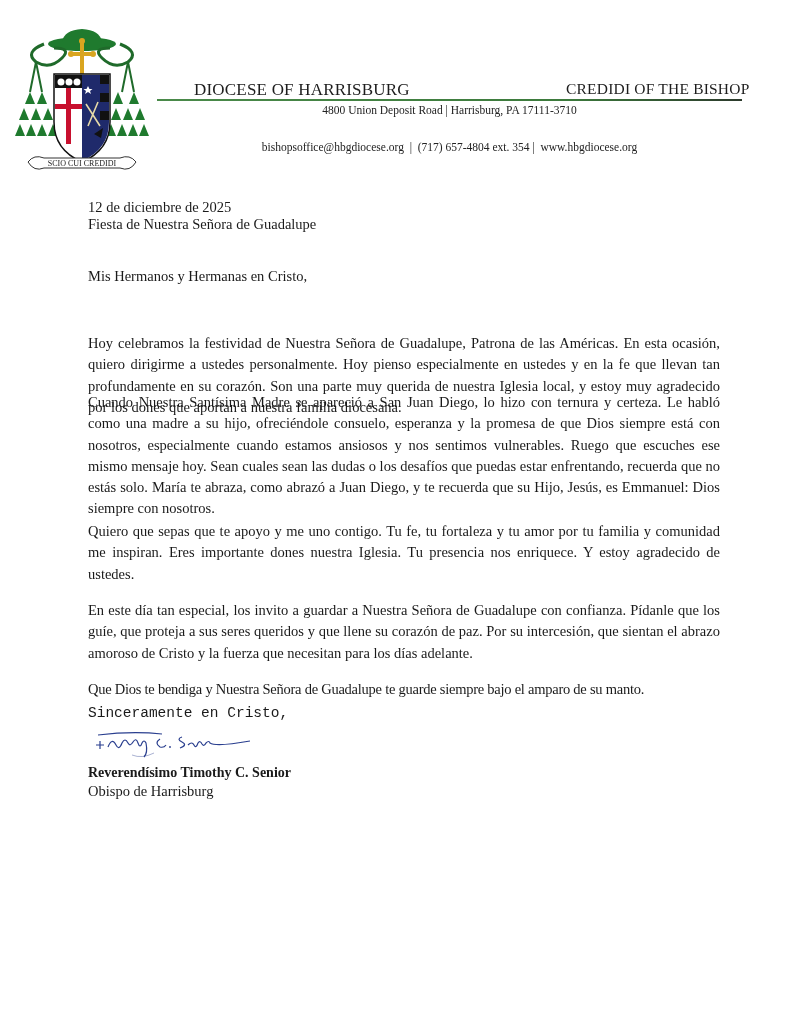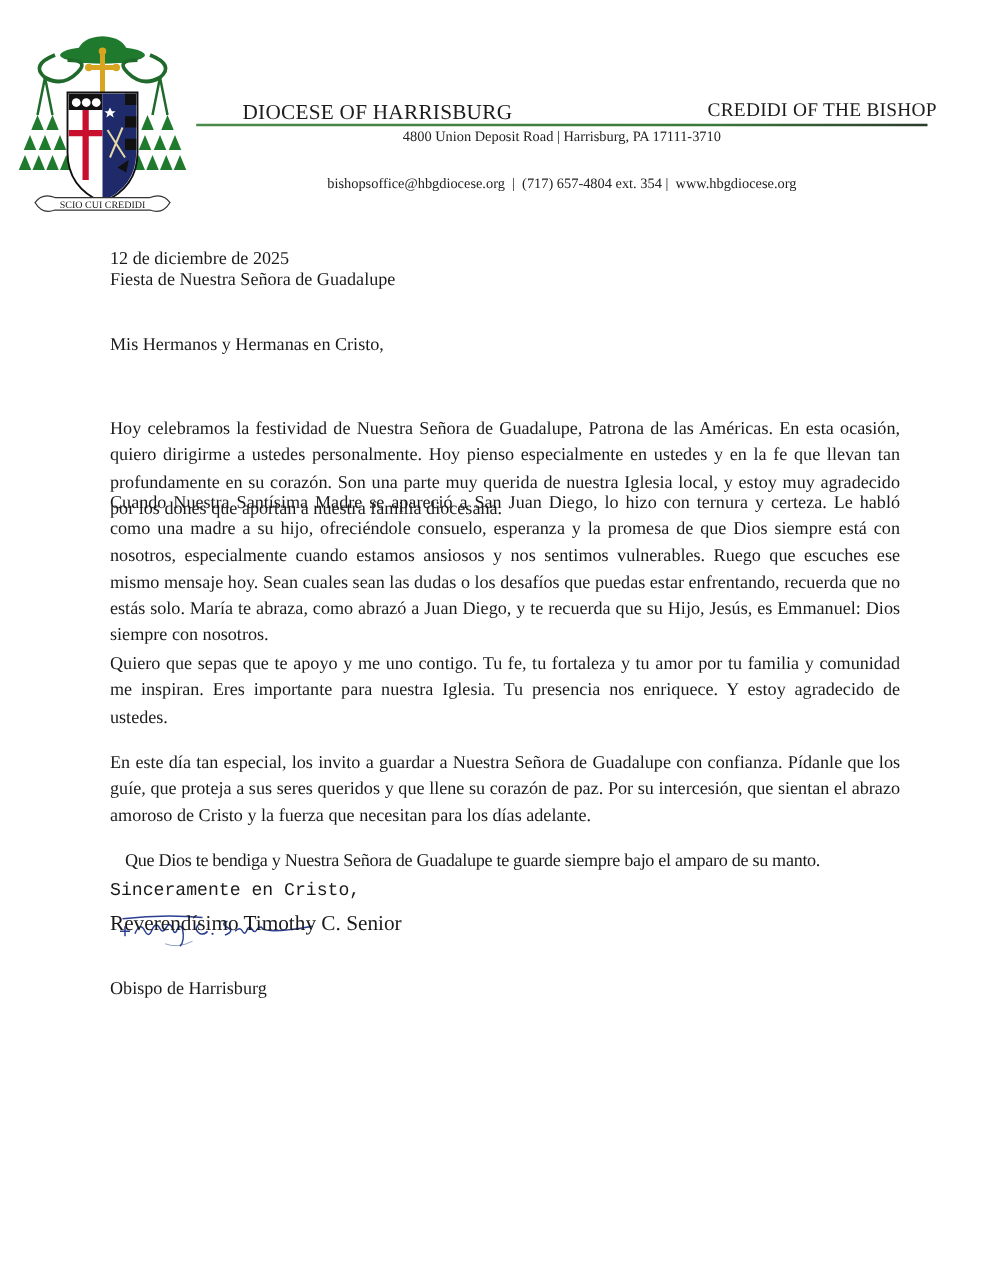--- a/index.html
+++ b/index.html
@@ -14,23 +14,23 @@
   .feast { position: absolute; left: 88px; top: 216px; font-size: 14.5px; }
   .salut { position: absolute; left: 88px; top: 268px; font-size: 14.5px; }
   .body { position: absolute; left: 88px; width: 632px; font-size: 14.5px; line-height: 21.3px; text-align: justify; font-stretch: condensed; }
   .p1 { top: 293px; margin-top: 40px; }
   .p2 { top: 392px; }
   .p3 { top: 521px; }
   .p4 { top: 600px; }
   .p5 { top: 679px; }
   .closing { position: absolute; left: 88px; top: 705px; font-size: 14.5px; font-family: Liberation Mono, monospace; }
   .sig { position: absolute; left: 92px; top: 725px; width: 160px; height: 36px; }
-  .signame { position: absolute; left: 88px; top: 729px; font-size: 17px; }
+  .signame { position: absolute; left: 88px; top: 765px; font-size: 14px; font-weight: bold; }
   .sigtitle { position: absolute; left: 88px; top: 783px; font-size: 14.5px; }
-  .tight { letter-spacing: -0.25px; margin-left: 12px; }
+  .tight { letter-spacing: -0.25px; }
 </style>
 </head>
 <body>
 
 <svg class="crest" viewBox="0 0 136 160" xmlns="http://www.w3.org/2000/svg">
 
   <ellipse cx="68" cy="22" rx="34" ry="7" fill="#1f7a2e"></ellipse>
   <path d="M48 20 Q50 8 68 7 Q86 8 88 20 Z" fill="#1f7a2e"></path>
 
   <path d="M30 22 Q10 30 22 40 Q36 48 48 36 Q58 26 40 26" fill="none" stroke="#1f6a2a" stroke-width="3"></path>
@@ -86,21 +86,21 @@
 <div class="lh-rule"></div>
 <div class="lh-addr">4800 Union Deposit Road | Harrisburg, PA 17111-3710</div>
 <div class="lh-contact" style="white-space: pre;">bishopsoffice@hbgdiocese.org  |  (717) 657-4804 ext. 354 |  www.hbgdiocese.org</div>
 
 <div class="date">12 de diciembre de 2025</div>
 <div class="feast">Fiesta de Nuestra Señora de Guadalupe</div>
 <div class="salut">Mis Hermanos y Hermanas en Cristo,</div>
 
 <div class="body p1">Hoy celebramos la festividad de Nuestra Señora de Guadalupe, Patrona de las Américas. En esta ocasión, quiero dirigirme a ustedes personalmente. Hoy pienso especialmente en ustedes y en la fe que llevan tan profundamente en su corazón. Son una parte muy querida de nuestra Iglesia local, y estoy muy agradecido por los dones que aportan a nuestra familia diocesana.</div>
 <div class="body p2">Cuando Nuestra Santísima Madre se apareció a San Juan Diego, lo hizo con ternura y certeza. Le habló como una madre a su hijo, ofreciéndole consuelo, esperanza y la promesa de que Dios siempre está con nosotros, especialmente cuando estamos ansiosos y nos sentimos vulnerables. Ruego que escuches ese mismo mensaje hoy. Sean cuales sean las dudas o los desafíos que puedas estar enfrentando, recuerda que no estás solo. María te abraza, como abrazó a Juan Diego, y te recuerda que su Hijo, Jesús, es Emmanuel: Dios siempre con nosotros.</div>
-<div class="body p3">Quiero que sepas que te apoyo y me uno contigo. Tu fe, tu fortaleza y tu amor por tu familia y comunidad me inspiran. Eres importante para nuestra Iglesia. Tu presencia nos enriquece. Y estoy agradecido de ustedes.</div>
+<div class="body p3">Quiero que sepas que te apoyo y me uno contigo. Tu fe, tu fortaleza y tu amor por tu familia y comunidad me inspiran. Eres importante dones nuestra Iglesia. Tu presencia nos enriquece. Y estoy agradecido de ustedes.</div>
 <div class="body p4">En este día tan especial, los invito a guardar a Nuestra Señora de Guadalupe con confianza. Pídanle que los guíe, que proteja a sus seres queridos y que llene su corazón de paz. Por su intercesión, que sientan el abrazo amoroso de Cristo y la fuerza que necesitan para los días adelante.</div>
 <div class="body p5 tight">Que Dios te bendiga y Nuestra Señora de Guadalupe te guarde siempre bajo el amparo de su manto.</div>
 
 <div class="closing">Sinceramente en Cristo,</div>
 <svg class="sig" viewBox="0 0 160 36" xmlns="http://www.w3.org/2000/svg">
   <path d="M6 10 Q40 6 70 9" stroke="#2a3f8f" stroke-width="1.2" fill="none"></path>
   <path d="M4 20 h8 M8 16 v8" stroke="#2a3f8f" stroke-width="1.2"></path>
   <path d="M16 22 q4 -10 8 -2 q3 6 6 -2 q3 -6 6 0 q2 4 5 -1 q3 -5 5 1 q2 6 4 0 q2 -4 4 0 q2 10 -2 14" stroke="#2a3f8f" stroke-width="1.2" fill="none"></path>
   <path d="M68 14 q-6 4 0 8 q4 1 6 -2" stroke="#2a3f8f" stroke-width="1.2" fill="none"></path>
   <circle cx="78" cy="22" r="0.9" fill="#2a3f8f"></circle>

